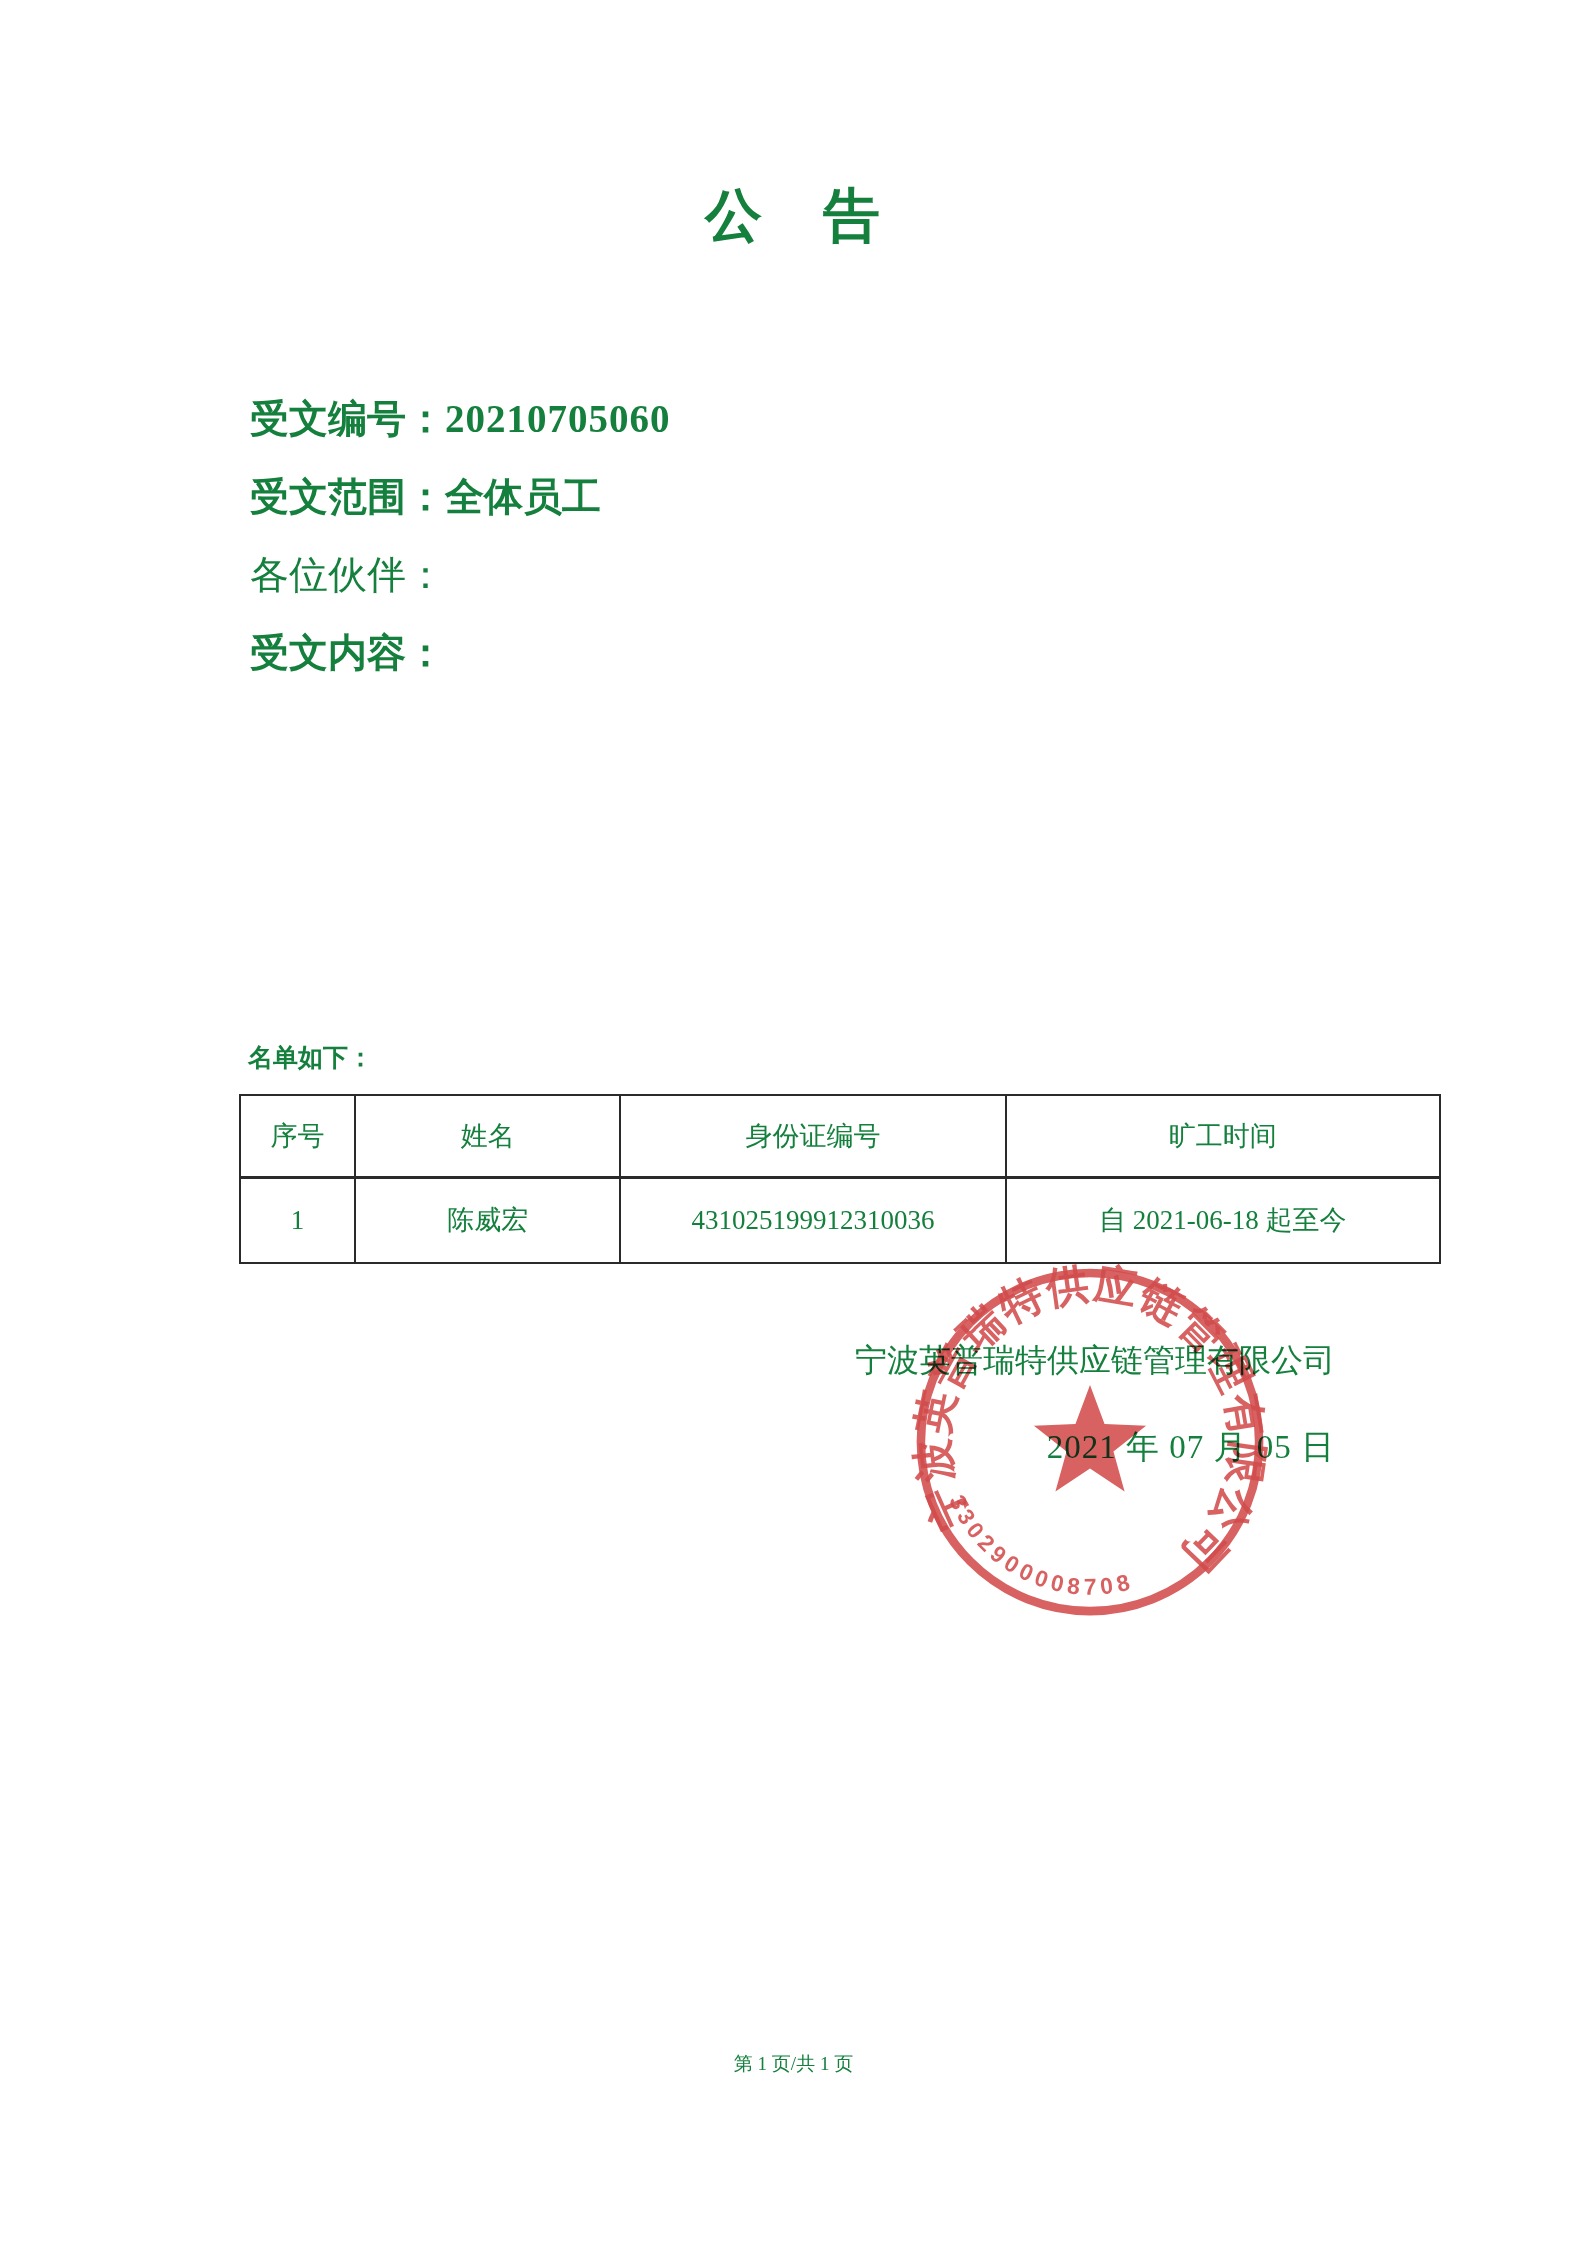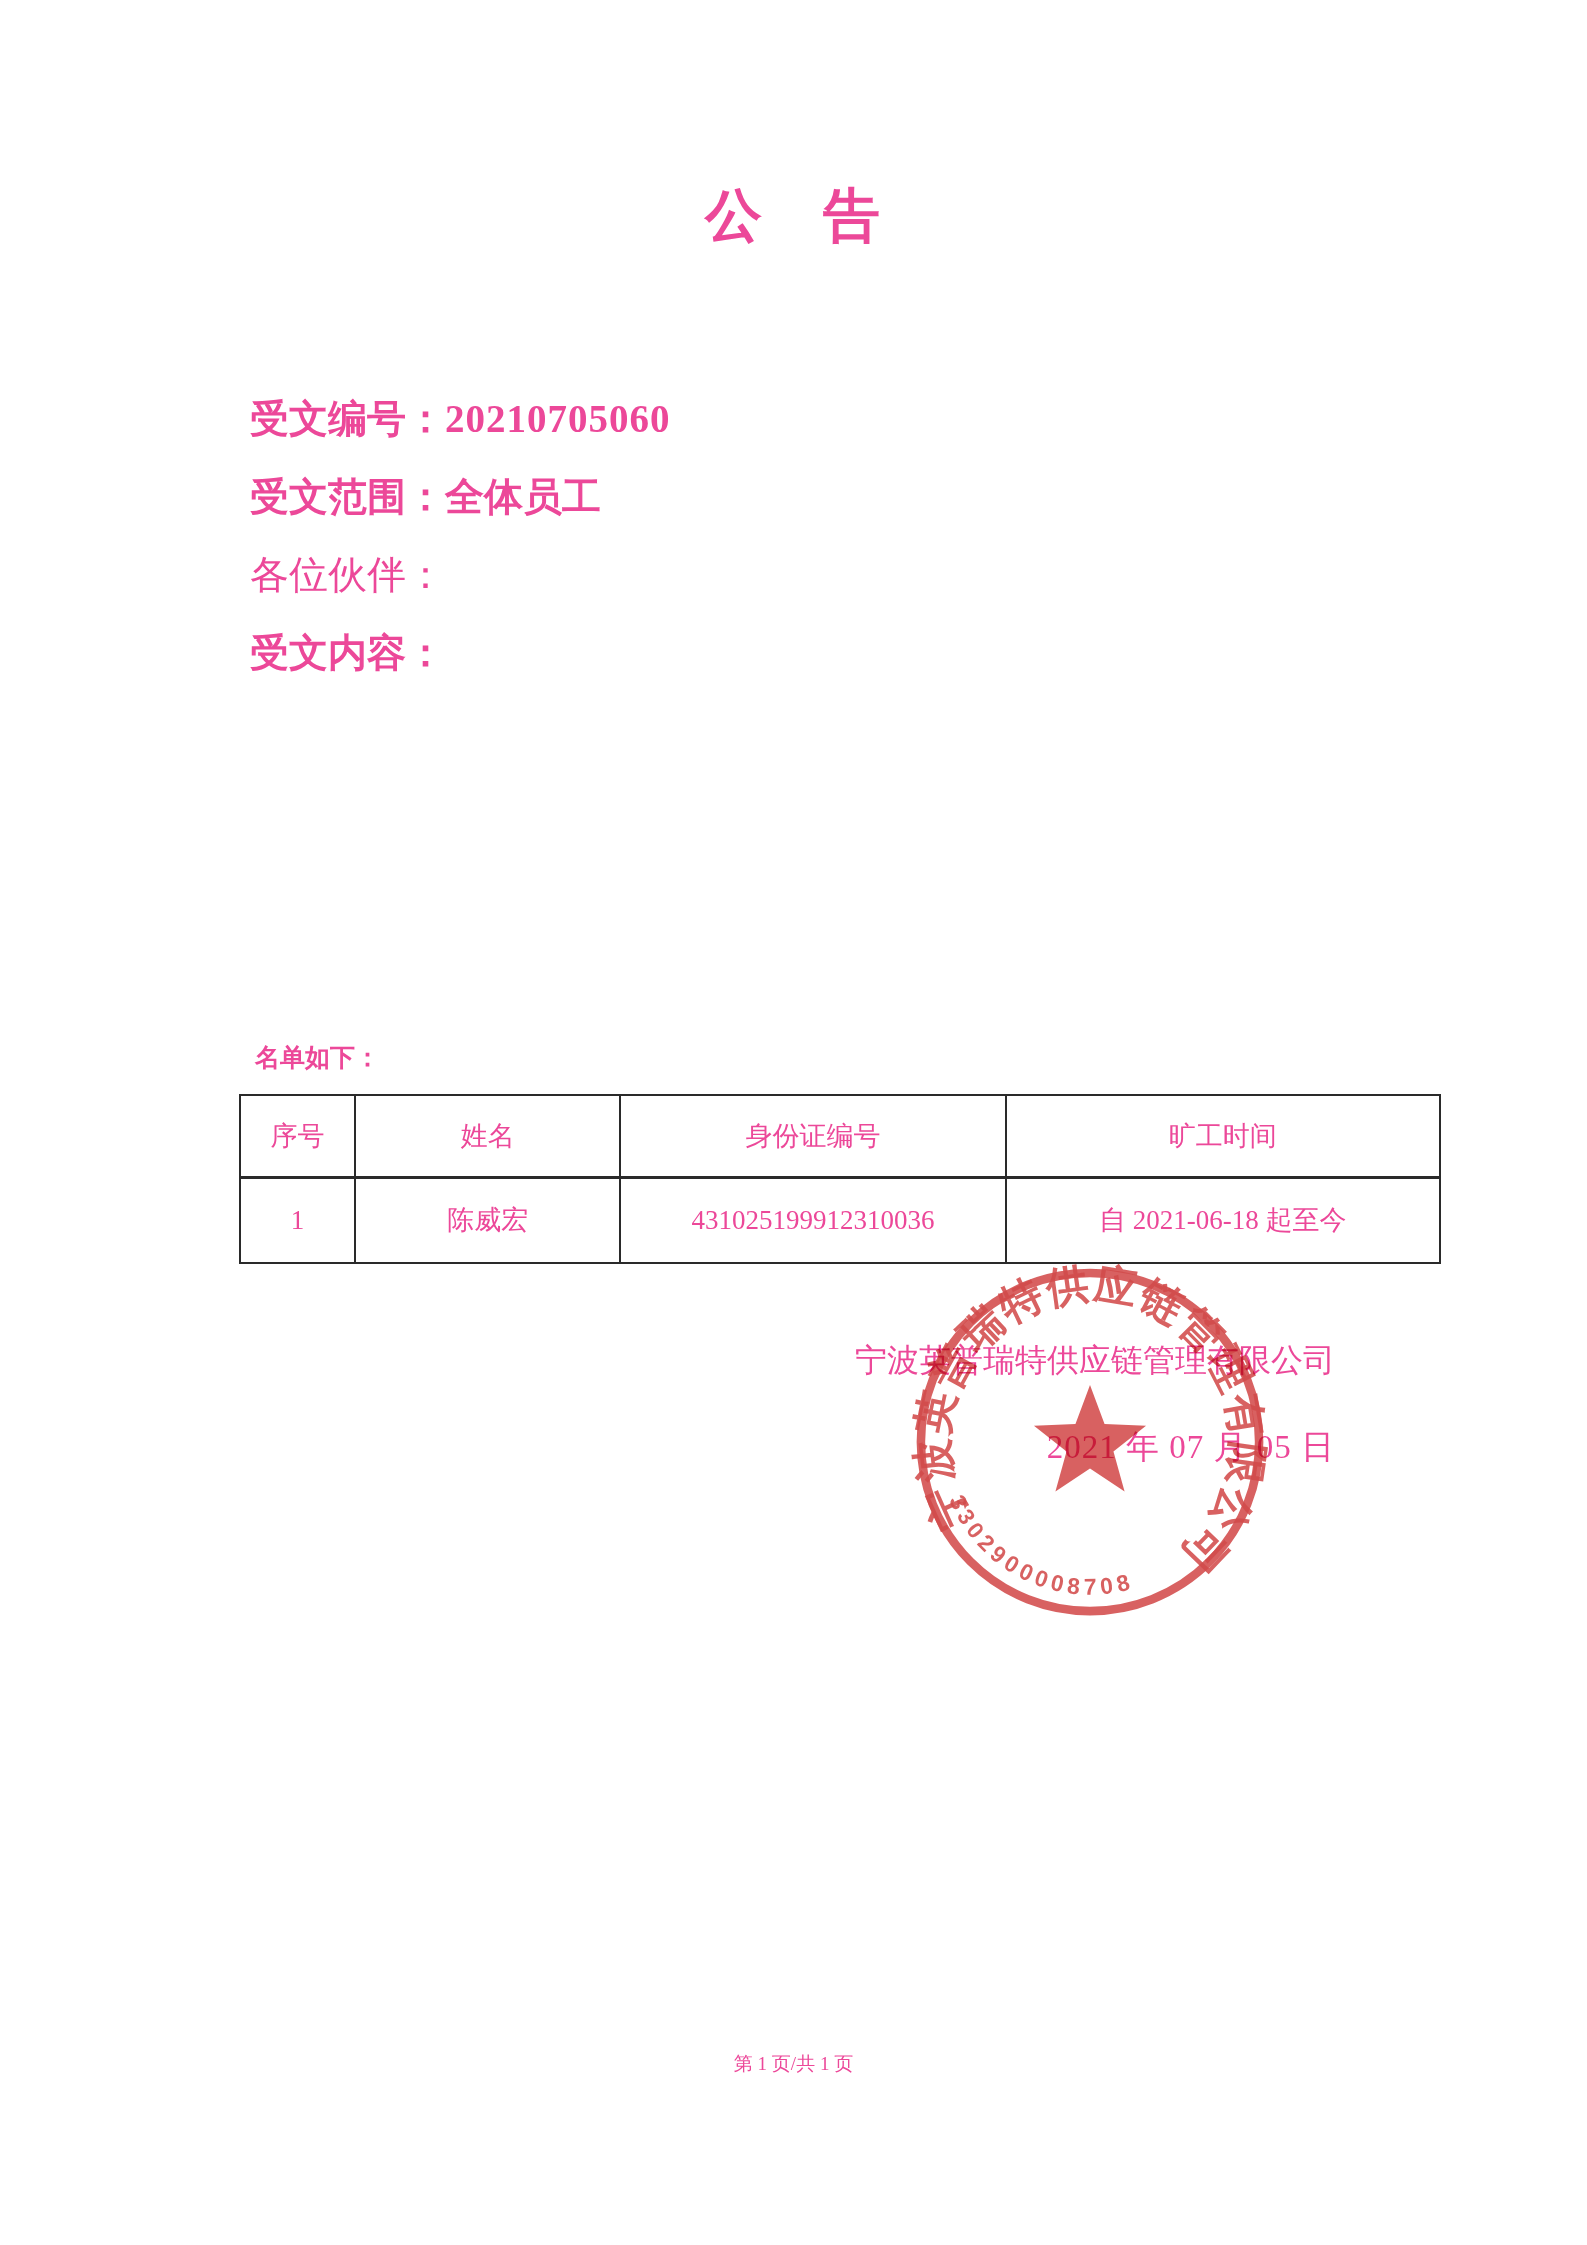--- a/index.html
+++ b/index.html
@@ -2,21 +2,21 @@
 <html><head>
 <meta charset="utf-8">
 <style>
   * { margin:0; padding:0; box-sizing:border-box; }
   html,body { background:#ffffff; }
   .page {
     position:relative;
     width:1587px; height:2245px;
     background:#ffffff;
     font-family:"Liberation Serif","DejaVu Serif",serif;
-    color:#ec4899;
+    color:#15803d;
     overflow:hidden;
   }
   .doc-title {
     position:absolute; top:178px; left:0; width:100%;
     text-align:center;
     font-size:57px; font-weight:700;
     letter-spacing:2px;
   }
   .fields {
     position:absolute; top:380px; left:250px; right:250px;
@@ -26,21 +26,21 @@
   .field-value { font-weight:700; }
   .field-value.bold { font-weight:700; letter-spacing:1px; }
   .body-para {
     position:absolute; top:790px; left:250px; width:1088px;
     font-size:31px; line-height:83px;
     text-indent:2em;
     text-align:justify;
     letter-spacing:1px;
   }
   .list-label {
-    position:absolute; top:1040px; left:255px;
+    position:absolute; top:1040px; left:248px;
     font-size:25px; font-weight:700; line-height:36px;
   }
   .roster-table {
     position:absolute; top:1094px; left:239px; width:1202px;
     border-collapse:collapse;
     font-size:27px;
   }
   .roster-table th, .roster-table td {
     border:2px solid #2a2a2a;
     text-align:center; vertical-align:middle;

